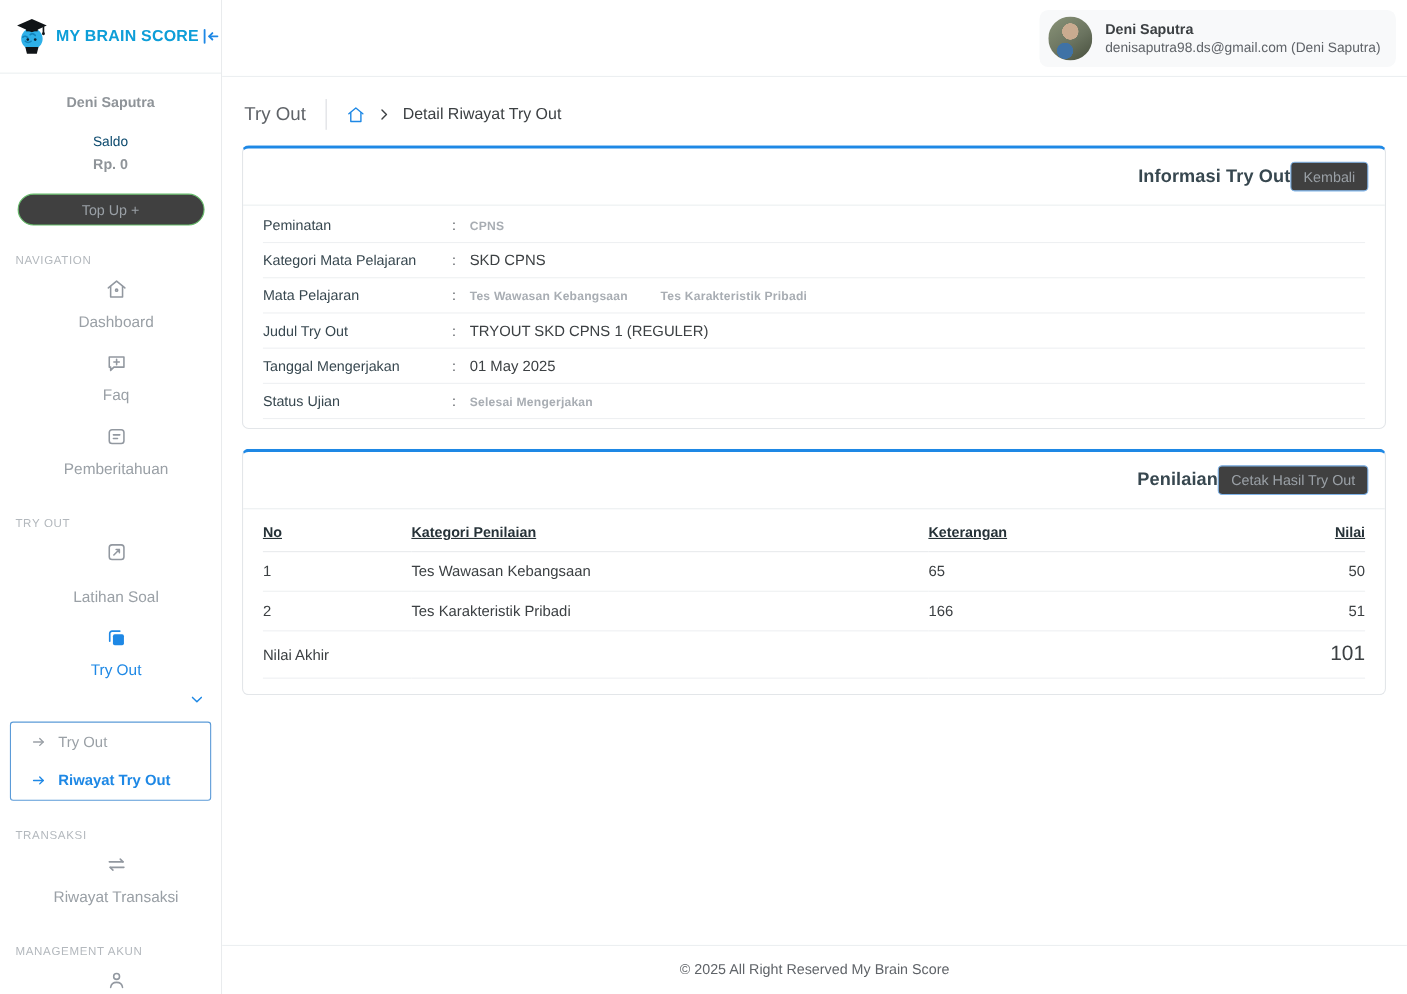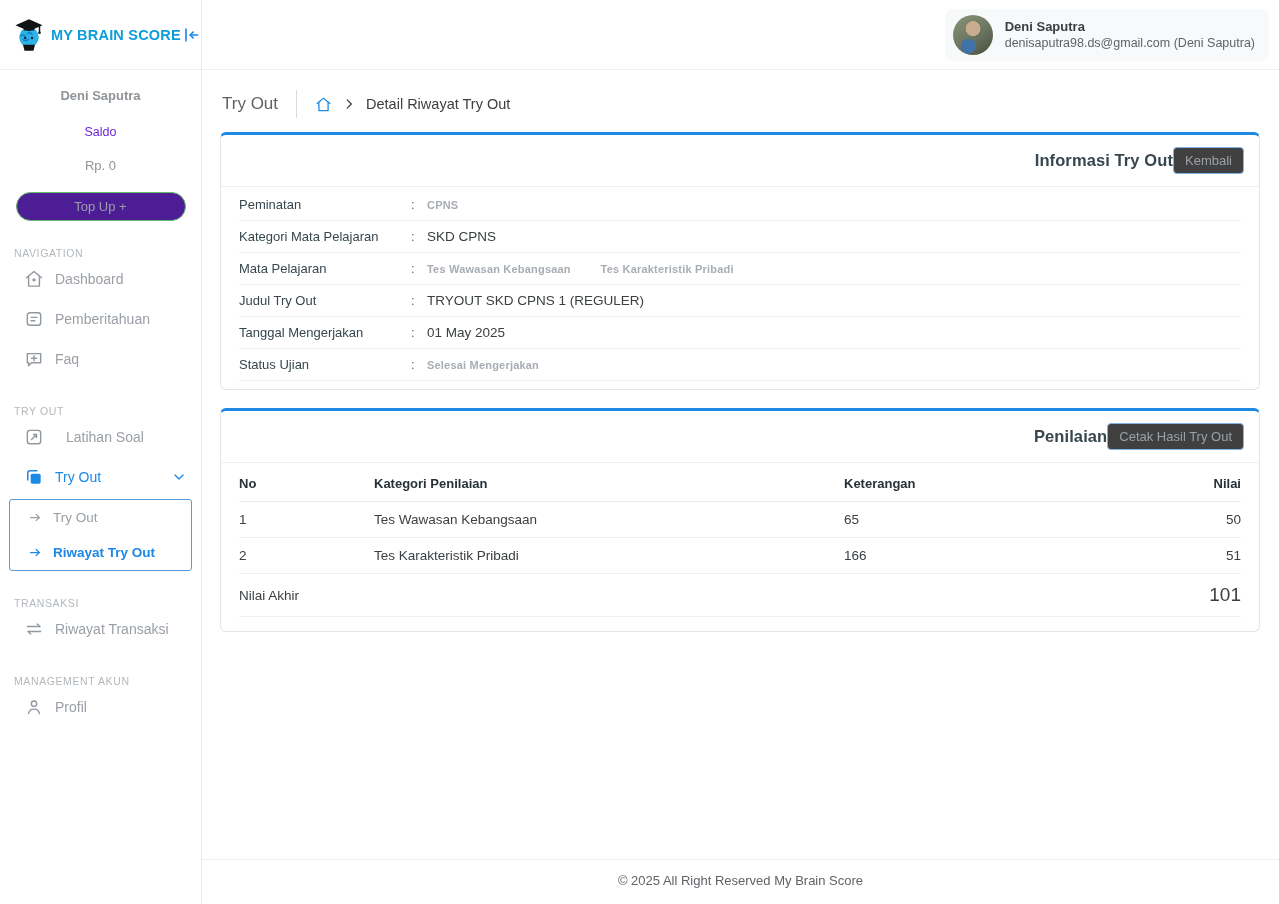--- a/index.html
+++ b/index.html
@@ -7,25 +7,25 @@
   .app { display:flex; width:1279px; height:904px; }
 
   
   .sidebar { width:202px; min-width:202px; height:100%; border-right:1px solid #e7e9ec; display:flex; flex-direction:column; background:#fff; }
   .sidebar-header { height:70px; display:flex; align-items:center; justify-content:space-between; padding:0 12px 0 14px; border-bottom:1px solid #eceff1; }
   .logo-wrap { display:flex; align-items:center; gap:7px; }
   .brand-text { font-size:14.5px; font-weight:bold; color:#0d9ed8; letter-spacing:.2px; white-space:nowrap; }
   .collapse-btn { color:#1e88e5; cursor:pointer; display:flex; align-items:center; }
   .sidebar-body { padding:18px 0 0 0; overflow:hidden; }
   .side-user-name { text-align:center; font-size:13px; font-weight:bold; color:#8f9499; }
-  .side-saldo-label { text-align:center; font-size:12.5px; color:#6d28d9; margin-top:22px; }
-  .side-saldo-value { text-align:center; font-size:13px; font-weight:normal; color:#8f9499; margin-top:19px; }
-  .topup-btn { display:block; margin:19px auto 0 auto; width:170px; padding:6px 0; text-align:center; border:1px solid #66bb6a; border-radius:15px; background:#4c1d95; color:#9aa0a6; font-size:13px; cursor:pointer; }
+  .side-saldo-label { text-align:center; font-size:12.5px; color:#0c4a6e; margin-top:22px; }
+  .side-saldo-value { text-align:center; font-size:13px; font-weight:bold; color:#8f9499; margin-top:6px; }
+  .topup-btn { display:block; margin:19px auto 0 auto; width:170px; padding:6px 0; text-align:center; border:1px solid #66bb6a; border-radius:15px; background:#404040; color:#9aa0a6; font-size:13px; cursor:pointer; }
   .side-section { font-size:10.5px; color:#b3b8bd; letter-spacing:.6px; padding:0 14px; margin-top:26px; }
-  .side-item { display:flex; align-items:center; gap:11px; padding:10px 14px 10px 24px; color:#9aa0a6; font-size:14px; cursor:pointer; }
+  .side-item { display:flex; align-items:center; gap:11px; padding:10px 14px 10px 24px; color:#9aa0a6; font-size:14px; cursor:pointer;flex-direction:column; }
   .side-item .mi { width:20px; height:20px; color:#9298a0; flex:0 0 20px; }
   .side-item.active { color:#1e88e5; }
   .side-item.active .mi { color:#1e88e5; }
   .side-item .chev { margin-left:auto; color:#1e88e5; }
   .submenu { margin:2px 9px 0 9px; border:1px solid #5b9bd8; border-radius:3px; }
   .submenu-item { display:flex; align-items:center; gap:10px; padding:10px 10px 10px 18px; font-size:13.5px; color:#9aa0a6; cursor:pointer; }
   .submenu-item .ar { width:15px; height:15px; color:#9aa0a6; flex:0 0 15px; }
   .submenu-item.active { color:#1e88e5; font-weight:bold;text-align:right; }
   .submenu-item.active .ar { color:#1e88e5; }
 
@@ -57,21 +57,21 @@
 
   .fields { padding:2px 18px 8px 18px; }
   .field-row { display:grid; grid-template-columns:172px 16px 1fr; align-items:center; padding:8px 0; border-bottom:1px solid #eef0f2; min-height:30px; }
   .field-label { font-size:13px; font-weight:normal; color:#37474f; }
   .field-colon { font-size:13px; color:#5f6368; }
   .field-value { font-size:13.5px; color:#3c4043; }
   .badge { font-size:11px; font-weight:bold; color:#a8adb3; letter-spacing:.2px; margin-right:26px; }
 
   .table-wrap { padding:2px 18px 14px 18px; }
   table.score { width:100%; border-collapse:collapse; }
-  table.score th { text-align:left; font-size:13px; font-weight:bold; color:#263238; padding:11px 0 10px 0; border-bottom:1px solid #e8eaed; }
+  table.score th { text-align:left; font-size:13px; font-weight:bold; color:#263238; padding:11px 0 10px 0; border-bottom:1px solid #e8eaed;text-decoration:underline; }
   table.score td { font-size:13.5px; color:#3c4043; padding:10px 0; border-bottom:1px solid #eef0f2; }
   table.score th.num, table.score td.num { text-align:right; }
   .total-label { font-size:17px; font-weight:500; color:#37474f; }
   .total-value { font-size:19px !important; font-weight:500; color:#37474f; }
 
   .page-footer { border-top:1px solid #eceff1; padding:13px 0 16px 0; text-align:center; font-size:13px; color:#5f6368; }
   svg { display:block; }
 </style>
 </head>
 <body>
@@ -119,34 +119,34 @@
               <path d="M3 10.5 12 3l9 7.5"></path>
               <path d="M5.5 9v11.5h13V9"></path>
               <circle cx="12" cy="13" r="1.2"></circle>
             </svg>
         </span>
         <span>Dashboard</span>
       </div>
       <div class="side-item">
         <span class="mi">
           <svg viewBox="0 0 24 24" fill="none" stroke="currentColor" stroke-width="1.7" stroke-linecap="round" stroke-linejoin="round">
+              <path d="M4 5.5h16v11h-11L5.5 20v-3.5H4z"></path>
+              <path d="M12 8v6M9 11h6"></path>
+            </svg>
+        </span>
+        <span>Faq</span>
+      </div>
+      <div class="side-item">
+        <span class="mi">
+          <svg viewBox="0 0 24 24" fill="none" stroke="currentColor" stroke-width="1.7" stroke-linecap="round" stroke-linejoin="round">
               <rect x="4" y="4.5" width="16" height="15" rx="3"></rect>
               <path d="M8.5 10h7M8.5 14h4.5"></path>
             </svg>
         </span>
         <span>Pemberitahuan</span>
-      </div>
-      <div class="side-item">
-        <span class="mi">
-          <svg viewBox="0 0 24 24" fill="none" stroke="currentColor" stroke-width="1.7" stroke-linecap="round" stroke-linejoin="round">
-              <path d="M4 5.5h16v11h-11L5.5 20v-3.5H4z"></path>
-              <path d="M12 8v6M9 11h6"></path>
-            </svg>
-        </span>
-        <span>Faq</span>
       </div>
 
       <div class="side-section">TRY OUT</div>
 
       <div class="side-item">
         <span class="mi">
           <svg viewBox="0 0 24 24" fill="none" stroke="currentColor" stroke-width="1.7" stroke-linecap="round" stroke-linejoin="round">
               <rect x="4" y="4" width="16" height="16" rx="3"></rect>
               <path d="m9 15 6-6m0 0h-3.5M15 9v3.5"></path>
             </svg>

